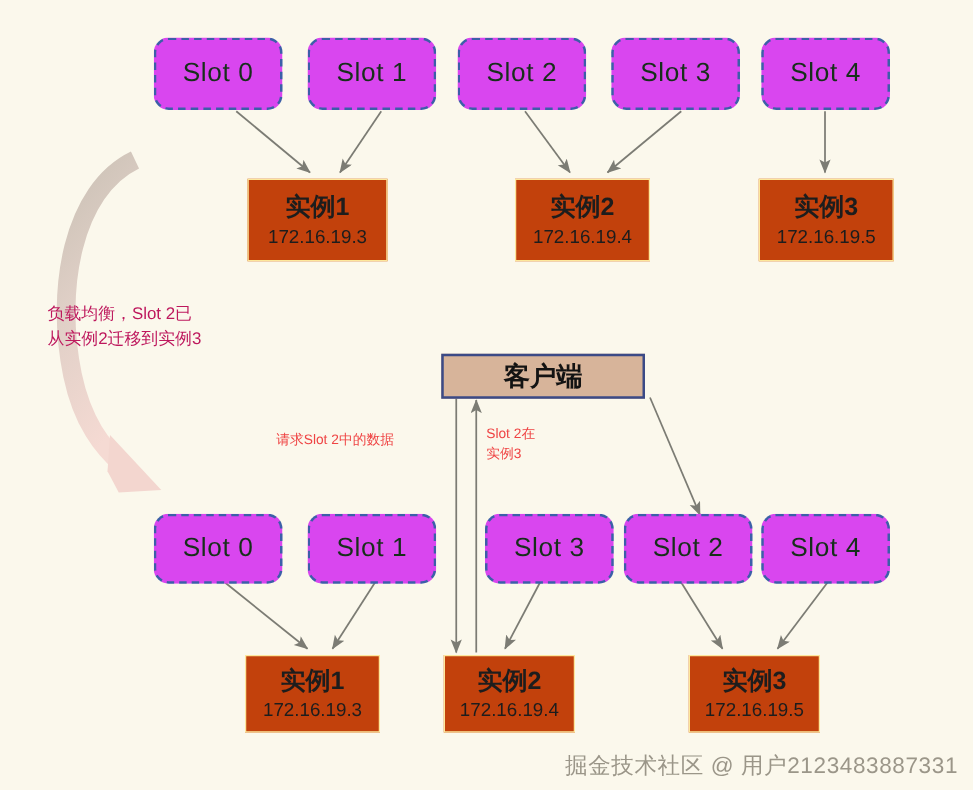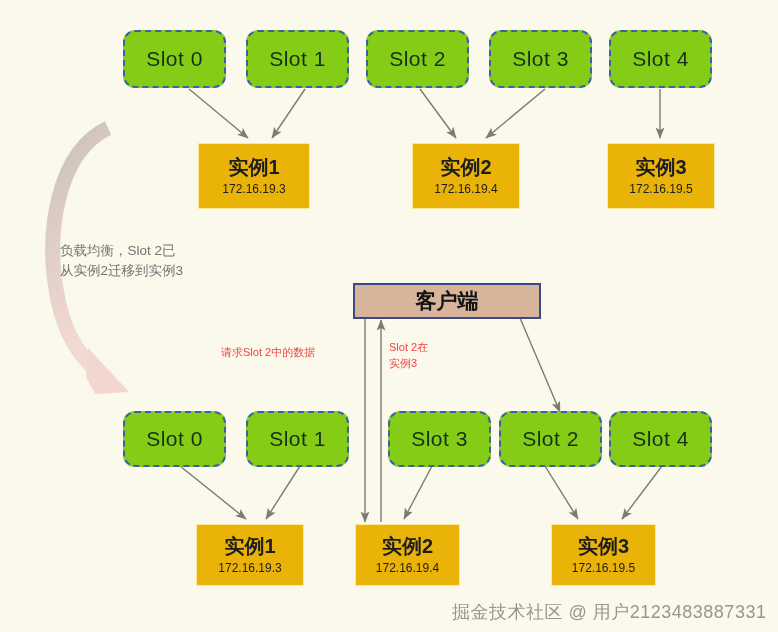--- a/index.html
+++ b/index.html
@@ -19,49 +19,49 @@
     position: absolute;
     left: 0;
     top: 0;
     width: 778px;
     height: 632px;
     pointer-events: none;
   }
   .slot-box {
     position: absolute;
     box-sizing: border-box;
-    background: #84cc16;
+    background: #d946ef;
     border: 2px dashed #3c5fa8;
     border-radius: 12px;
     display: flex;
     align-items: center;
     justify-content: center;
     color: #16301a;
     font-size: 21px;
     letter-spacing: 0.5px;
   }
   .instance-box {
     position: absolute;
     box-sizing: border-box;
-    background: #eab308;
+    background: #c2410c;
     border: 1px solid #fde79b;
     display: flex;
     flex-direction: column;
     align-items: center;
     justify-content: center;
     color: #1d1d1d;
   }
   .instance-name {
     font-size: 20px;
     font-weight: bold;
     line-height: 1.25;
     margin-bottom: 2px;
   }
   .instance-ip {
-    font-size: 12px;
+    font-size: 15px;
     line-height: 1.2;
   }
   .client-box {
     position: absolute;
     box-sizing: border-box;
     background: #d7b49a;
     border: 2px solid #3b4a86;
     display: flex;
     align-items: center;
     justify-content: center;
@@ -72,24 +72,23 @@
   .edge-label {
     position: absolute;
     font-size: 11px;
     color: #ef4444;
     line-height: 1.45;
     white-space: pre-line;
   }
   .note-text {
     position: absolute;
     font-size: 13.5px;
-    color: #737373;
+    color: #be185d;
     line-height: 1.5;
     white-space: pre-line;
-    margin-left: 22px;
   }
   .watermark {
     position: absolute;
     font-size: 18px;
     color: #9b9689;
     letter-spacing: 0.5px;
     white-space: nowrap;
   }
 </style>
 </head>
@@ -162,21 +161,21 @@
     <div class="instance-ip">172.16.19.4</div>
   </div>
   <div class="instance-box" style="left:607px; top:143px; width:108px; height:66px;">
     <div class="instance-name">实例3</div>
     <div class="instance-ip">172.16.19.5</div>
   </div>
 
   <div class="note-text" style="left:38px; top:241px; width:180px;">负载均衡，Slot 2已
 从实例2迁移到实例3</div>
 
-  <div class="client-box" style="left:353px; top:283px; width:188px; height:36px;">
+  <div class="client-box" style="left:353px; top:283px; width:163px; height:36px;">
     <span>客户端</span>
   </div>
 
   <div class="edge-label" style="left:221px; top:345px; width:160px;">请求Slot 2中的数据</div>
   <div class="edge-label" style="left:389px; top:340px; width:80px;">Slot 2在
 实例3</div>
 
   <div class="slot-box" style="left:123px; top:411px; width:103px; height:56px;">
     <span>Slot 0</span>
   </div>

